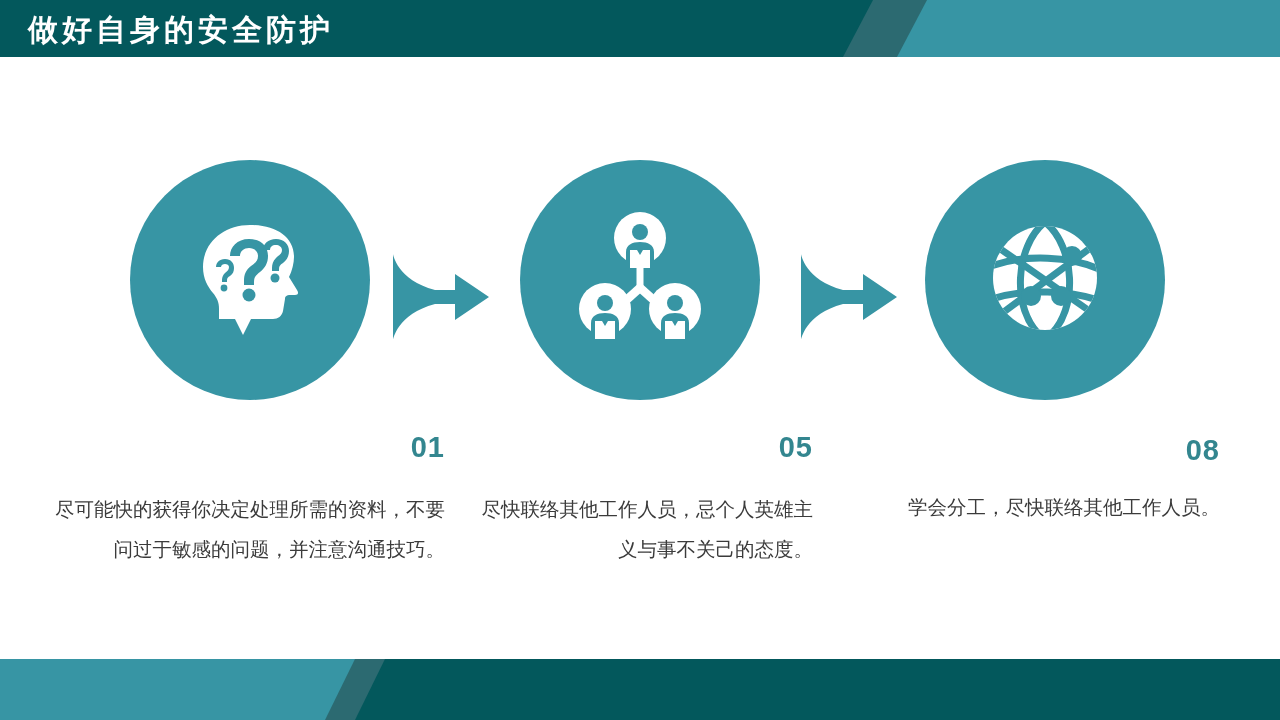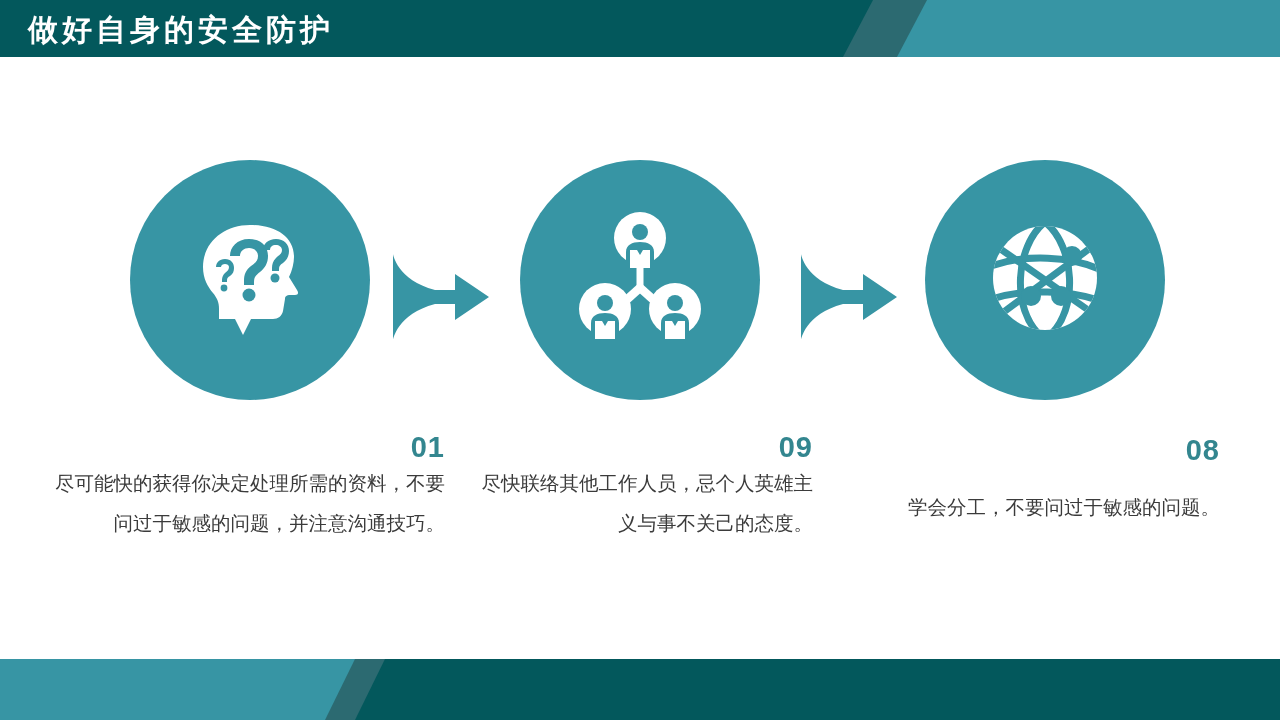--- a/index.html
+++ b/index.html
@@ -96,21 +96,21 @@
     text-align: right;
   }
   .caption .step-number {
     font-size: 29px;
     font-weight: bold;
     color: #33868f;
     letter-spacing: 1px;
     line-height: 34px;
   }
   .caption .step-text {
-    margin-top: 0;
+    margin-top: 26px;
     font-size: 19.5px;
     color: #3b3b3b;
     line-height: 40px;
     font-family: "DejaVu Sans", "Liberation Sans", sans-serif;
   }
 
   #caption-1 { left: 55px;  top: 430px; width: 390px; }
   #caption-2 { left: 468px; top: 430px; width: 345px; }
   #caption-3 { left: 875px; top: 433px; width: 345px; }
 
@@ -305,27 +305,27 @@
     </div>
 
   </div>
 
   <div class="caption" id="caption-1">
     <div class="step-number">01</div>
     <div class="step-text">尽可能快的获得你决定处理所需的资料，不要问过于敏感的问题，并注意沟通技巧。</div>
   </div>
 
   <div class="caption" id="caption-2">
-    <div class="step-number">09</div>
+    <div class="step-number">05</div>
     <div class="step-text">尽快联络其他工作人员，忌个人英雄主义与事不关己的态度。</div>
   </div>
 
   <div class="caption" id="caption-3">
     <div class="step-number">08</div>
-    <div class="step-text">学会分工，不要问过于敏感的问题。</div>
+    <div class="step-text">学会分工，尽快联络其他工作人员。</div>
   </div>
 
   <div class="footer-bar">
     <svg width="1280" height="61" viewBox="0 0 1280 61" xmlns="http://www.w3.org/2000/svg">
       <rect x="0" y="0" width="1280" height="61" fill="#3795a4"></rect>
       <polygon points="355,0 1280,0 1280,61 325,61" fill="#2c6a71"></polygon>
       <polygon points="385,0 1280,0 1280,61 355,61" fill="#03585c"></polygon>
     </svg>
   </div>
 

